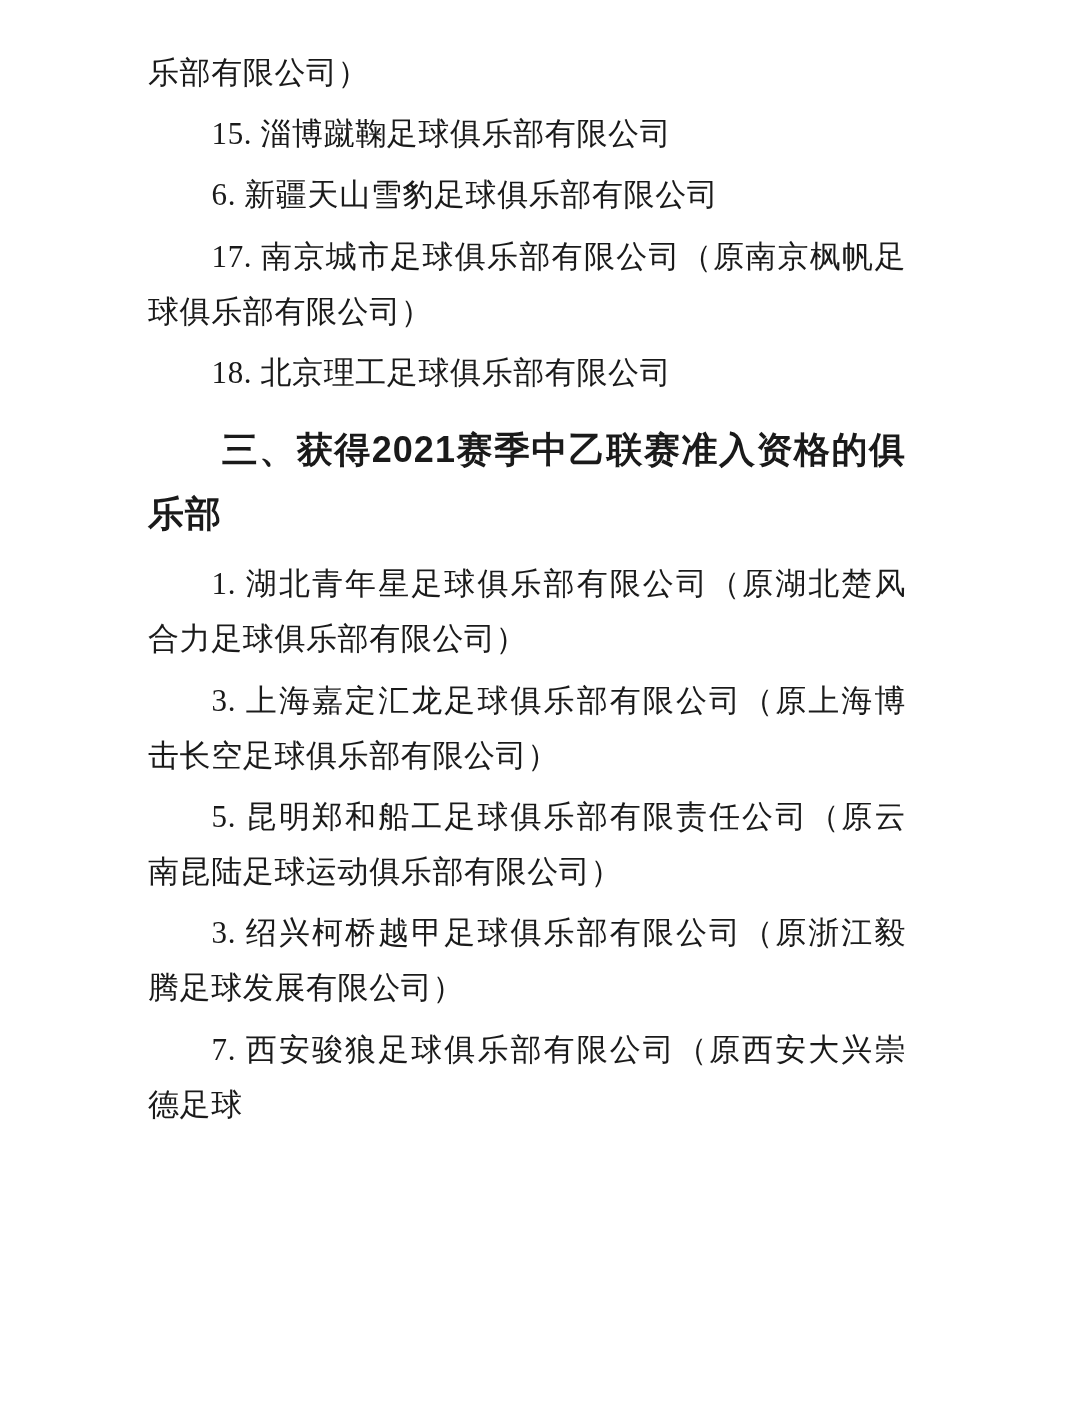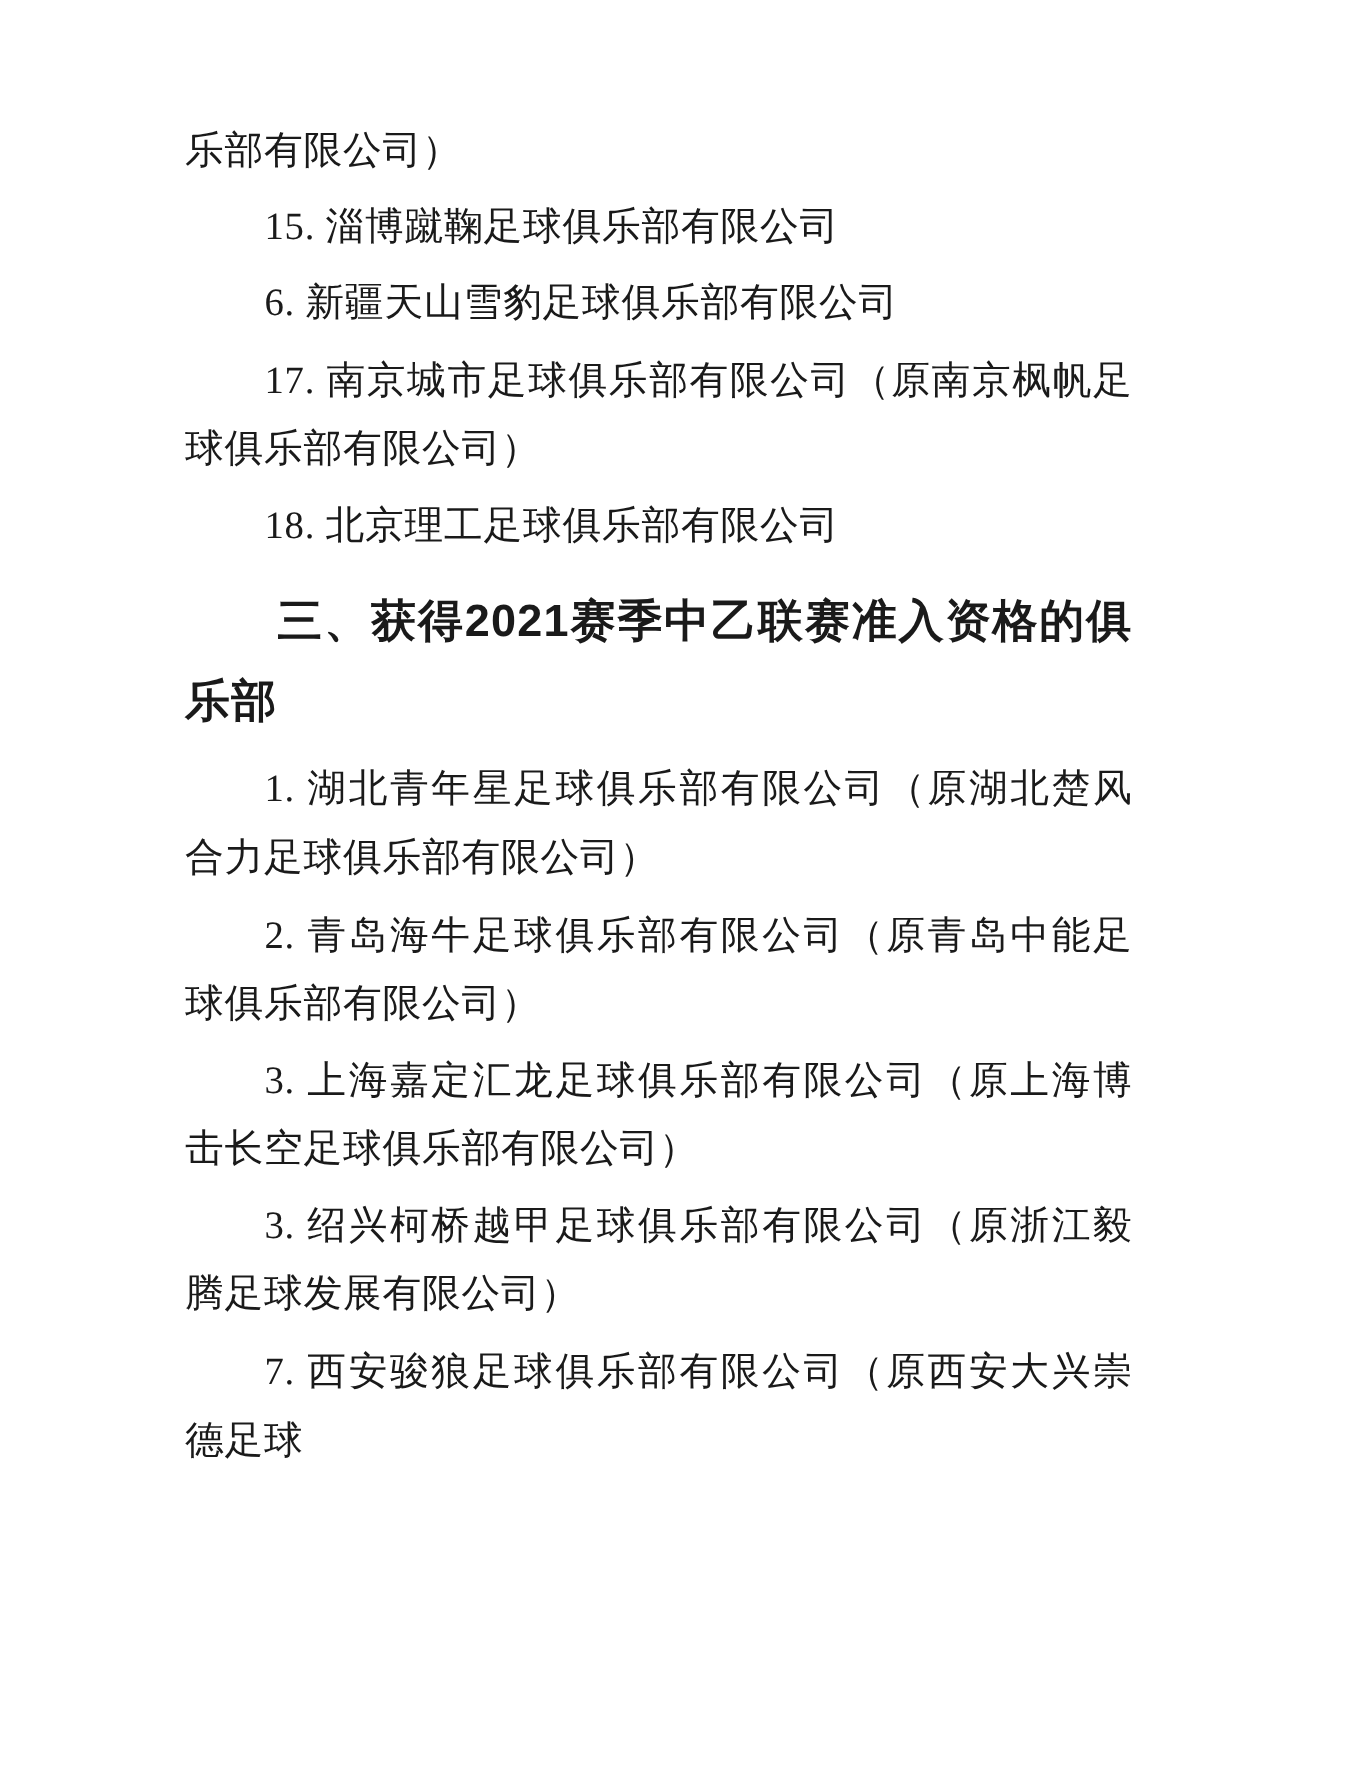--- a/index.html
+++ b/index.html
@@ -15,21 +15,21 @@
     color: #1a1a1a;
     position: relative;
     overflow: hidden;
   }
   .page {
     position: absolute;
     left: 0;
     top: 0;
     width: 1056px;
     height: 1428px;
-    padding: 92px 150px 0 148px;
+    padding: 45px 150px 0 148px;
     box-sizing: border-box;
   }
   .doc-body {
     font-size: 31px;
     line-height: 1.78;
     letter-spacing: 0.6px;
     text-align: justify;
     text-justify: inter-ideograph;
   }
   
@@ -59,19 +59,19 @@
     <p class="cont-line">乐部有限公司）</p>
 
     <p class="list-item">15. 淄博蹴鞠足球俱乐部有限公司</p>
     <p class="list-item">6. 新疆天山雪豹足球俱乐部有限公司</p>
     <p class="list-item">17. 南京城市足球俱乐部有限公司（原南京枫帆足球俱乐部有限公司）</p>
     <p class="list-item">18. 北京理工足球俱乐部有限公司</p>
 
     <p class="section-heading">三、获得2021赛季中乙联赛准入资格的俱乐部</p>
 
     <p class="list-item">1. 湖北青年星足球俱乐部有限公司（原湖北楚风合力足球俱乐部有限公司）</p>
-    <p class="list-item">2. 青岛海牛足球俱乐部有限公司（原青岛中能足球俱乐部有限公司）</p>
     <p class="list-item">3. 上海嘉定汇龙足球俱乐部有限公司（原上海博击长空足球俱乐部有限公司）</p>
+    <p class="list-item">5. 昆明郑和船工足球俱乐部有限责任公司（原云南昆陆足球运动俱乐部有限公司）</p>
     <p class="list-item">3. 绍兴柯桥越甲足球俱乐部有限公司（原浙江毅腾足球发展有限公司）</p>
     <p class="list-item">7. 西安骏狼足球俱乐部有限公司（原西安大兴崇德足球</p>
 
   </div>
 </div>
 
 </body></html>

